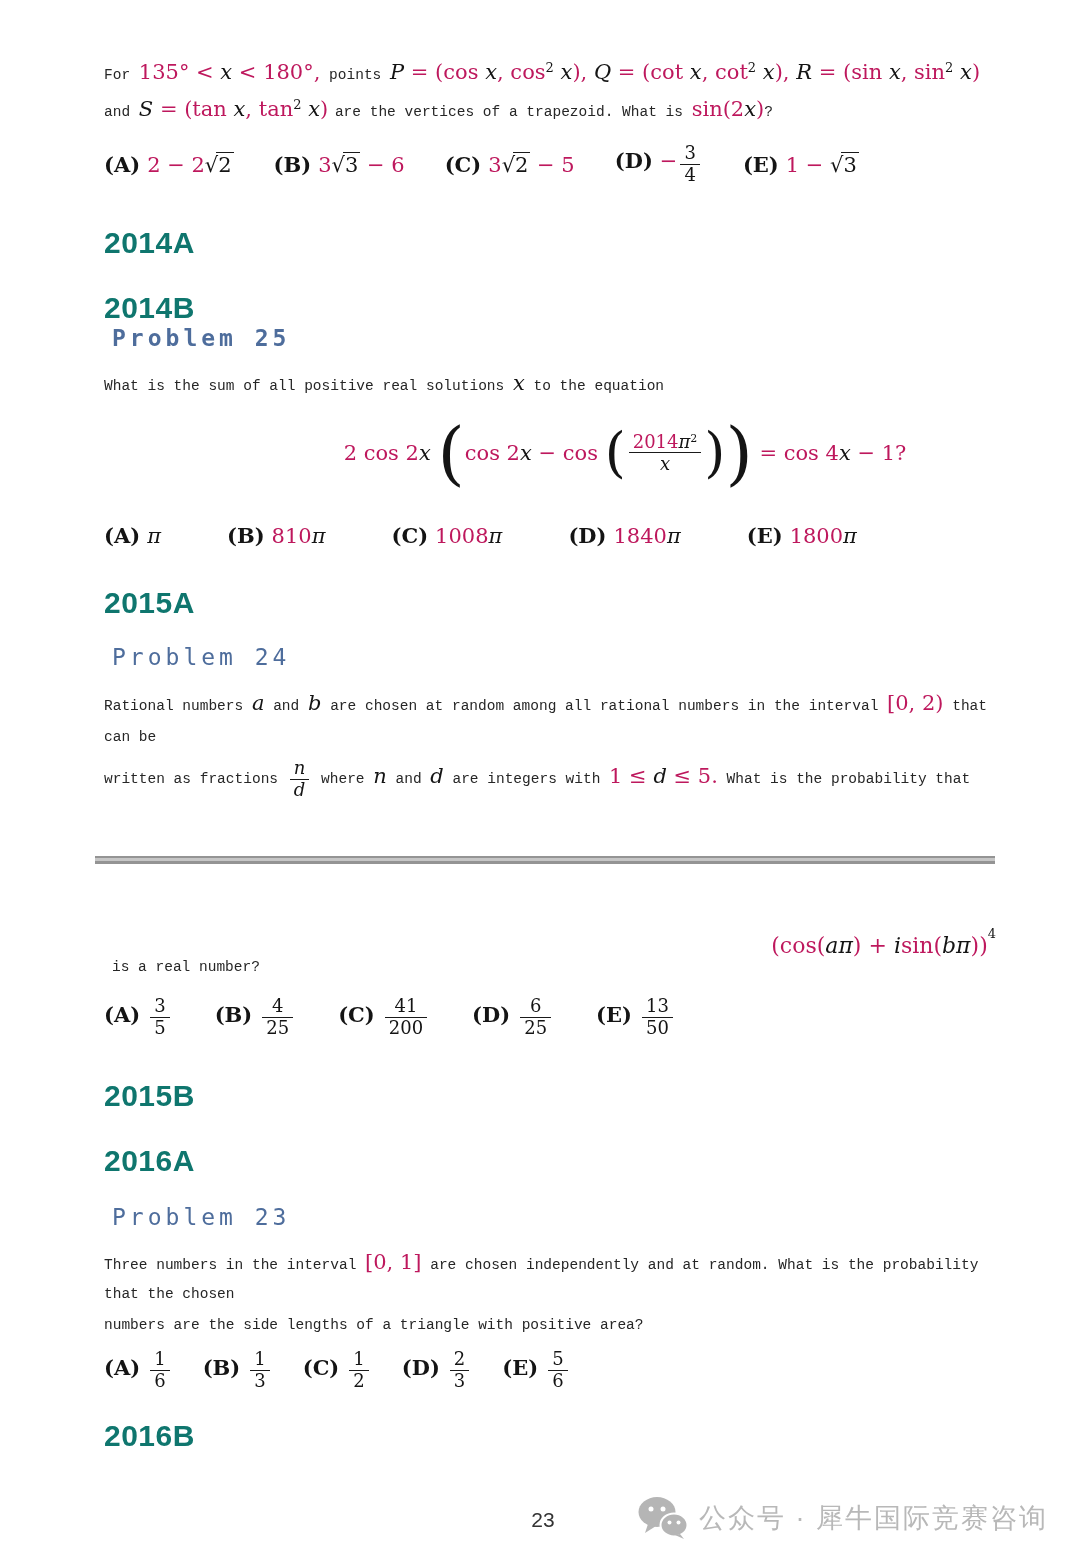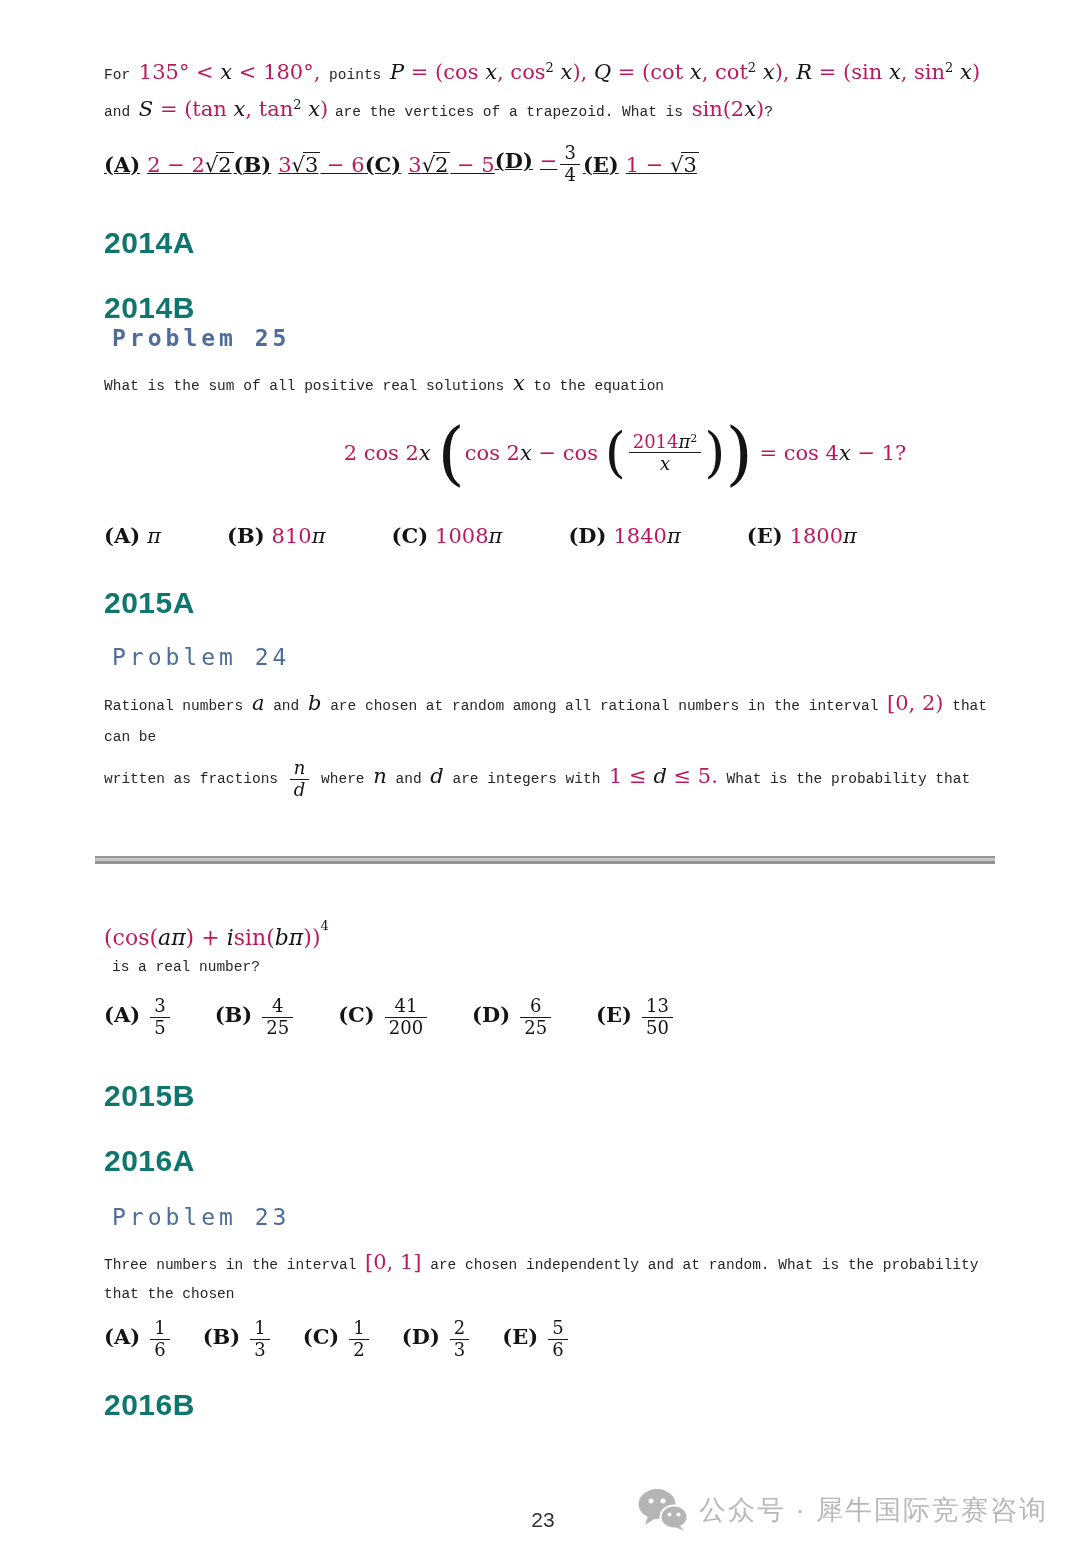--- a/index.html
+++ b/index.html
@@ -29,45 +29,45 @@
   .sqrt{white-space:nowrap;}
   .sqrt .rs{font-family:"DejaVu Serif",serif;font-size:21px;color:#141414;}
   .sqrt .rb{font-family:"DejaVu Serif",serif;font-size:21px;border-top:1.8px solid #1a1a1a;
             padding:0 2px;margin-left:-2px;color:#141414;}
 
   .stline{line-height:28px;margin-top:2px;}
   .p24line{line-height:30px;margin-top:6px;}
 
   .answers{display:flex;align-items:center;min-height:64px;}
   .answers .ans{white-space:nowrap;}
-  .gap-p20{margin-top:6px;text-decoration:underline;}
+  .gap-p20{gap:40px;margin-top:6px;}
   .gap-p25{gap:66px;margin-top:10px;min-height:50px;}
   .gap-frag{gap:42px;margin-top:4px;}
   .gap-p23{gap:30px;margin-top:2px;min-height:58px;}
 
   
   .eq25{text-align:center;height:96px;line-height:96px;margin-top:4px;margin-left:150px;}
   .eq25 .m,.eq25 .i{vertical-align:middle;}
   .eq25 .frac{line-height:1.15;}
   .b1,.b2{font-family:"DejaVu Serif",serif;line-height:0;vertical-align:middle;color:#141414;font-weight:300;}
   .b1{font-size:70px;}
   .b2{font-size:54px;}
-  .eqfrag{text-align:left;height:44px;line-height:36px;margin-top:44px;}
+  .eqfrag{text-align:right;height:44px;line-height:52px;margin-top:44px;}
   .eqfrag .m,.eqfrag .i{vertical-align:middle;font-size:22px;}
   .eqfrag .sup{vertical-align:12px;}
 
   .divider{height:8px;width:900px;margin-left:-9px;margin-top:56px;
            background:linear-gradient(to bottom,#949494 0 2px,#c6c6c6 2px,#c6c6c6 5px,#949494 5px 8px);}  .mt12{margin-top:0;}
   .mt18{margin-top:18px;} .mt20{margin-top:20px;}
   .mt24{margin-top:24px;} .mt26{margin-top:26px;}
   .mt30{margin-top:30px;} .mt31{margin-top:31px;}
   .mt32{font-weight:bold;}
   .indent{margin-left:8px;}
 
-  .footer-brand{position:absolute;right:32px;bottom:12px;display:flex;align-items:center;gap:10px;
+  .footer-brand{position:absolute;right:32px;bottom:4px;display:flex;align-items:center;gap:10px;
                 color:#b8b8b8;font-size:27px;font-family:"Liberation Sans",sans-serif;letter-spacing:2px;}
   .page-num{position:absolute;left:543px;transform:translateX(-50%);bottom:12px;
             font-size:21px;color:#333;font-family:"Liberation Sans",sans-serif;}
 </style>
 </head>
 <body>
 
 <div class="content">
 
   <div class="stline mt20"><span class="sm">For </span><span class="m">135° &lt; </span><span class="i">x</span><span class="m"> &lt; 180°,</span><span class="sm"> points </span><span class="i">P</span><span class="m"> = (cos </span><span class="i">x</span><span class="m">, cos</span><span class="sup">2</span><span class="i"> x</span><span class="m">), </span><span class="i">Q</span><span class="m"> = (cot </span><span class="i">x</span><span class="m">, cot</span><span class="sup">2</span><span class="i"> x</span><span class="m">), </span><span class="i">R</span><span class="m"> = (sin </span><span class="i">x</span><span class="m">, sin</span><span class="sup">2</span><span class="i"> x</span><span class="m">)</span></div>
@@ -110,20 +110,21 @@
       <span class="ans"><span class="lab">(C)</span><span class="frac"><span class="num">41</span><span class="den">200</span></span></span>
       <span class="ans"><span class="lab">(D)</span><span class="frac"><span class="num">6</span><span class="den">25</span></span></span>
       <span class="ans"><span class="lab">(E)</span><span class="frac"><span class="num">13</span><span class="den">50</span></span></span>
     </div>
 
   <div class="yr mt30">2015B</div>
   <div class="yr mt31">2016A</div>
 
   <div class="ptitle mt26 indent">Problem 23</div>
   <div class="stline mt18"><span class="sm">Three numbers in the interval </span><span class="m">[0, 1]</span><span class="sm"> are chosen independently and at random. What is the probability that the chosen</span></div>
+  <div class="stline"><span class="sm">numbers are the side lengths of a triangle with positive area?</span></div>
   <div class="answers gap-p23">
       <span class="ans"><span class="lab">(A)</span><span class="frac"><span class="num">1</span><span class="den">6</span></span></span>
       <span class="ans"><span class="lab">(B)</span><span class="frac"><span class="num">1</span><span class="den">3</span></span></span>
       <span class="ans"><span class="lab">(C)</span><span class="frac"><span class="num">1</span><span class="den">2</span></span></span>
       <span class="ans"><span class="lab">(D)</span><span class="frac"><span class="num">2</span><span class="den">3</span></span></span>
       <span class="ans"><span class="lab">(E)</span><span class="frac"><span class="num">5</span><span class="den">6</span></span></span>
     </div>
 
   <div class="yr mt20">2016B</div>
 

